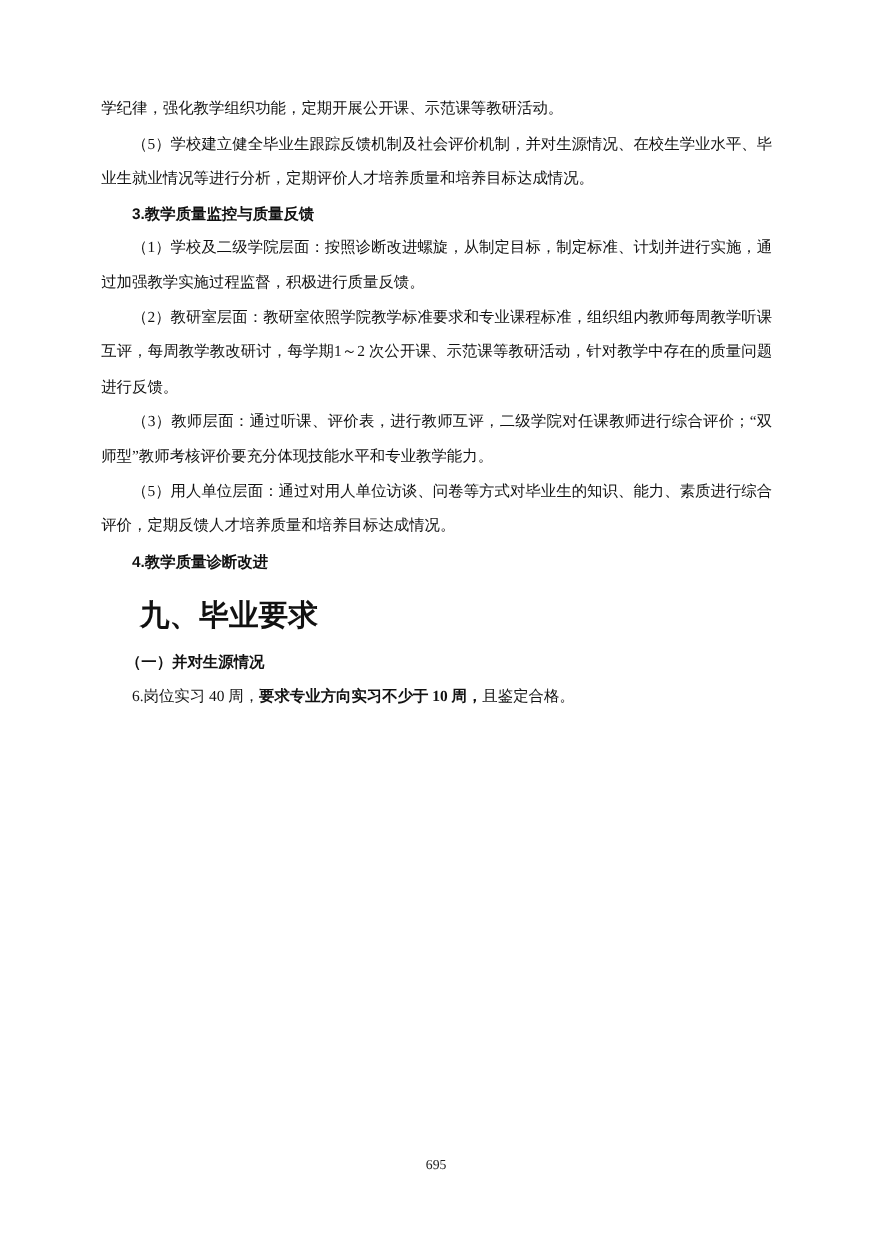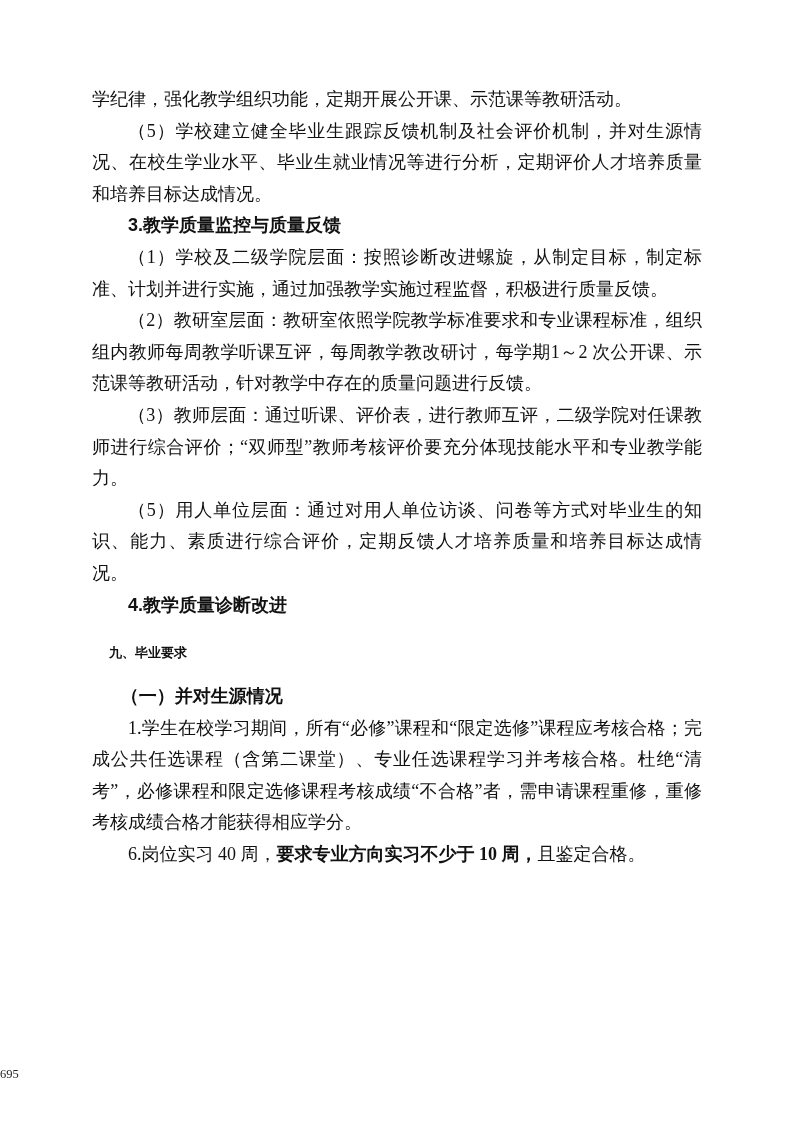--- a/index.html
+++ b/index.html
@@ -14,52 +14,52 @@
     color: #111111;
     overflow: hidden;
   }
   .content {
     position: absolute;
     top: 84px;
     left: 92px;
     width: 610px;
   }
   .para {
-    font-size: 18px;
+    font-size: 14px;
     line-height: 31.6px;
     text-align: justify;
     text-justify: inter-ideograph;
     text-indent: 2em;
     margin: 0;
   }
   .para.cont { text-indent: 0; }
   .para.heading {
     font-weight: bold;
     font-family: "Liberation Sans", "DejaVu Sans", sans-serif;
   }
   .para.subheading {
     font-weight: bold;
     font-family: "Liberation Sans", "DejaVu Sans", sans-serif;
     text-indent: 1.6em;
   }
   .section-heading {
-    font-size: 13px;
+    font-size: 27px;
     line-height: 34px;
     font-weight: bold;
-    font-family: Liberation Mono, monospace;
+    font-family: Liberation Sans, sans-serif;
     text-indent: 1.3em;
     margin: 16px 0 10px 0;
   }
   .bold-run { font-weight: bold; }
   .page-footer {
     position: absolute;
     left: 0;
     right: 0;
     top: 1050px;
-    margin-top: 14px;
+    text-align: center;
   }
   .page-number {
     font-size: 12.5px;
     color: #222222;
     font-family: "Liberation Serif", "DejaVu Serif", serif;
   }
 </style>
 </head>
 <body>
 
@@ -82,21 +82,20 @@
 
     <p class="para">（5）用人单位层面：通过对用人单位访谈、问卷等方式对毕业生的知识、能力、素质进行综合评价，定期反馈人才培养质量和培养目标达成情况。</p>
 
     <p class="para heading">4.教学质量诊断改进</p>
 
 
     <h2 class="section-heading">九、毕业要求</h2>
 
     <p class="para subheading">（一）并对生源情况</p>
 
-    <p class="para">1.学生在校学习期间，所有“必修”课程和“限定选修”课程应考核合格；完成公共任选课程（含第二课堂）、专业任选课程学习并考核合格。杜绝“清考”，必修课程和限定选修课程考核成绩“不合格”者，需申请课程重修，重修考核成绩合格才能获得相应学分。</p>
 
     <p class="para"><span>6.岗位实习 40 周，</span><span class="bold-run">要求专业方向实习不少于 10 周，</span><span>且鉴定合格。</span></p>
 
   </main>
 
   <footer class="page-footer">
     <span class="page-number">695</span>
   </footer>
 </div>
 

